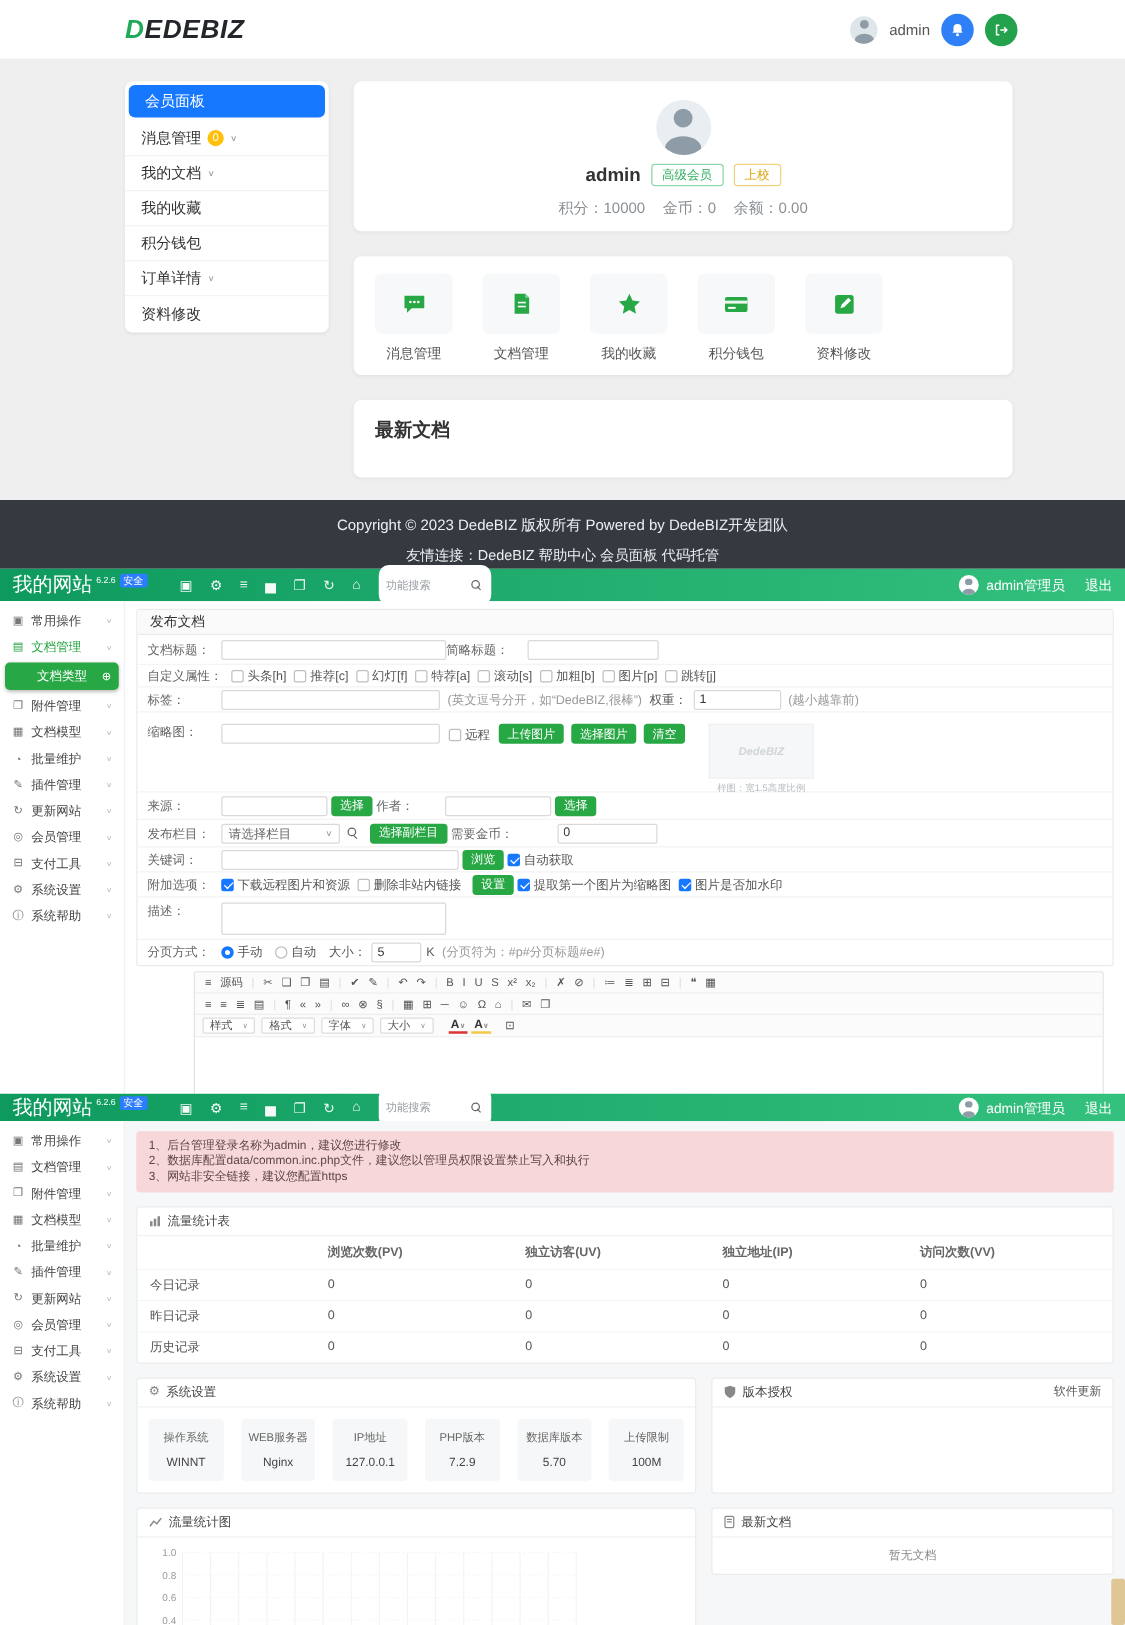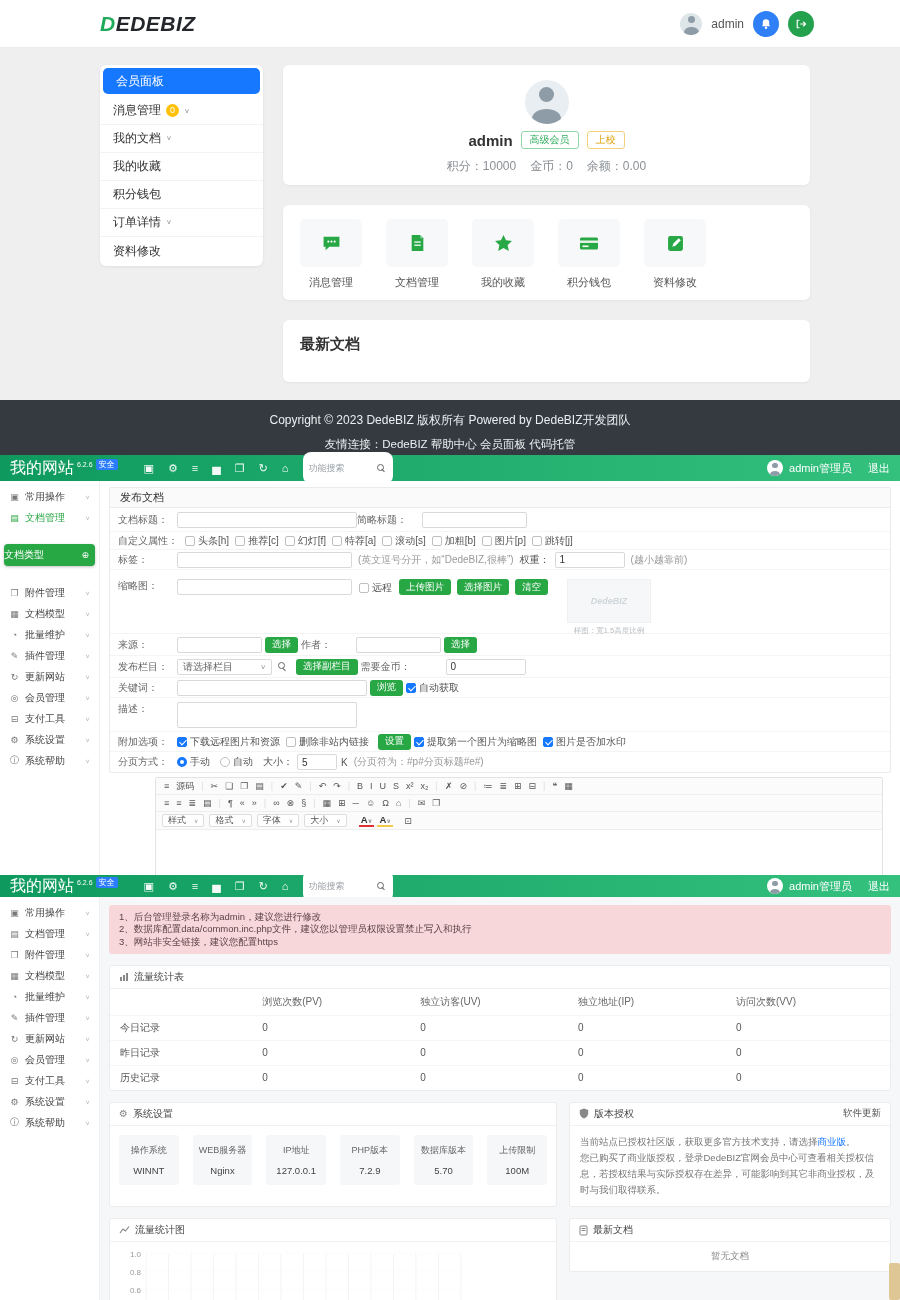--- a/index.html
+++ b/index.html
@@ -66,21 +66,21 @@
 .g-logout{margin-left:10px;cursor:pointer}
 
 .admin-shell{position:absolute;left:0;width:900px;display:flex;background:#fff}
 .shell1{top:481px;height:394px}
 .shell2{top:897px;height:403px;background:#f6f7f8}
 .a-sidebar{flex:0 0 100px;background:#fff;border-right:1px solid #f0f0f0;padding-top:5px;overflow:hidden}
 .a-item{height:21px;display:flex;align-items:center;gap:5px;padding:0 9px;font-size:10px;color:#444;cursor:pointer}
 .a-ic{font-size:9px;color:#777;width:11px;text-align:center}
 .a-ch{margin-left:auto;color:#bbb;font-size:7px;transform:scaleY(.8)}
 .shell1 .a-item.active,.shell1 .a-item.active .a-ic{color:#28a745}
-.a-sub{margin:16px 4px;height:22px;background:#28a745;border-radius:4px;color:#fff;font-size:10px;display:flex;align-items:center;justify-content:flex-start;position:relative;box-shadow:0 1px 3px rgba(0,0,0,.25);cursor:pointer}
+.a-sub{margin:2px 4px;height:22px;background:#28a745;border-radius:4px;color:#fff;font-size:10px;display:flex;align-items:center;justify-content:center;position:relative;box-shadow:0 1px 3px rgba(0,0,0,.25);cursor:pointer}
 .a-plus{position:absolute;right:6px;font-size:9px}
 
 .a-content{flex:1;padding:6px 9px 0 9px;overflow:hidden}
 .fcard{border:1px solid #ebebeb;border-radius:2px;background:#fff}
 .f-head{height:20px;background:#fafafa;border-bottom:1px solid #ebebeb;font-size:11px;color:#333;display:flex;align-items:center;padding:0 10px}
 .frow{display:flex;align-items:center;padding:0 8px;border-bottom:1px solid #f4f4f4;font-size:10px;color:#555}
 .flabel{flex:0 0 52px;margin-right:7px;color:#666;white-space:nowrap}
 .ti{border:1px solid #d9d9d9;border-radius:2px;height:16px;font-size:10px;padding:0 4px;color:#333;outline:none;background:#fff}
 .hint{color:#999;margin:0 6px;white-space:nowrap}
 .bg-btn{display:inline-flex;align-items:center;background:#28a745;color:#fff;border:none;border-radius:3px;font-size:9.5px;height:16px;padding:0 7px;margin:0 3px;cursor:pointer;white-space:nowrap}
@@ -107,21 +107,21 @@
 .e-colB{font-size:9.5px;font-weight:bold;color:#333;border-bottom:2px solid #f2c94c;padding:0 2px;cursor:pointer}
 .e-body{height:46px;background:#fff}
 
 .warnbox{margin-top:2px;background:#f8d7da;border-radius:3px;padding:5px 10px;font-size:9.5px;color:#5c4547;line-height:1.08}
 .warnline{margin:2px 0;display:flex;align-items:center;gap:5px}
 .bg-btn.small{height:13px;font-size:8.5px;padding:0 5px}
 .dcard{margin-top:11px;background:#fff;border:1px solid #ececec;border-radius:3px}
 .dc-head{padding:4px 9px;font-size:10px;color:#444;border-bottom:1px solid #f1f1f1;display:flex;align-items:center;gap:5px}
 .dc-head .right-link{margin-left:auto;font-size:9.5px;color:#555;cursor:pointer}
 .t-table{width:100%;border-collapse:collapse;font-size:10px}
-.t-table th{font-weight:normal;color:#666;text-align:left;padding:6px 4px}
+.t-table th{font-weight:bold;color:#666;text-align:left;padding:6px 4px}
 .t-table td{color:#555;padding:5px 4px;border-top:1px solid #f6f6f6}
 .t-table .c0{width:19%;padding-left:10px}
 .t-table .cn{width:20.25%}
 .info-row,.chart-row{display:flex;gap:12px;margin-top:11px}
 .w-left{flex:0 0 448px}
 .w-right{flex:1}
 .s-tiles{display:flex;gap:14px;padding:9px}
 .s-tile{flex:1;background:#f6f7f8;border-radius:3px;text-align:center;padding:9px 2px}
 .s-k{font-size:9px;color:#666;white-space:nowrap}
 .s-v{font-size:9.5px;color:#444;margin-top:8px;white-space:nowrap}
@@ -457,44 +457,44 @@
       <div class="frow" style="height:20px">
         <span class="flabel">关键词：</span>
         <input class="ti" style="width: 190px;">
         <button class="bg-btn">浏览</button>
         <label class="cb checked">
             <span class="cbox"></span>
             <span>自动获取</span>
           </label>
       </div>
 
-      <div class="frow" style="height:34px;align-items:flex-start;padding-top:4px">
-        <span class="flabel">描述：</span>
-        <textarea class="ti" style="width: 180px; height: 26px; resize: none;"></textarea>
-      </div>
-
       <div class="frow" style="height:20px">
         <span class="flabel">附加选项：</span>
         <label class="cb checked">
             <span class="cbox"></span>
             <span>下载远程图片和资源</span>
           </label>
         <label class="cb">
             <span class="cbox"></span>
             <span>删除非站内链接</span>
           </label>
         <button class="bg-btn">设置</button>
         <label class="cb checked">
             <span class="cbox"></span>
             <span>提取第一个图片为缩略图</span>
           </label>
         <label class="cb checked">
             <span class="cbox"></span>
             <span>图片是否加水印</span>
           </label>
+      </div>
+
+      <div class="frow" style="height:34px;align-items:flex-start;padding-top:4px">
+        <span class="flabel">描述：</span>
+        <textarea class="ti" style="width: 180px; height: 26px; resize: none;"></textarea>
       </div>
 
       <div class="frow" style="height:20px;border-bottom:none">
         <span class="flabel">分页方式：</span>
         <label class="rlab">
             <span class="radio on"></span>
             <span>手动</span>
           </label>
         <label class="rlab">
             <span class="radio"></span>
@@ -765,24 +765,20 @@
           </div>
           </div>
       </div>
       <div class="dcard w-right" style="margin-top:0">
         <div class="dc-head">
           <svg width="10" height="11" viewBox="0 0 10 11">
               <path d="M5 .5l4.2 1.4v3.3c0 2.7-2.1 4.3-4.2 5.3C2.9 9.5.8 7.9.8 5.2V1.9z" fill="#888"></path>
             </svg>
           <span>版本授权</span>
           <span class="right-link">软件更新</span>
-        </div>
-        <div class="lic-body">
-          <div><span>当前站点已授权社区版，获取更多官方技术支持，请选择</span><span class="blue">商业版</span><span>。</span></div>
-          <div>您已购买了商业版授权，登录DedeBIZ官网会员中心可查看相关授权信息，若授权结果与实际授权存在差异，可能影响到其它非商业授权，及时与我们取得联系。</div>
         </div>
       </div>
     </div>
 
     <div class="chart-row">
       <div class="dcard w-left chart-card" style="margin-top:0">
         <div class="dc-head">
           <svg width="11" height="10" viewBox="0 0 11 10">
               <polyline points="1,8 4,4 6.5,6 10,1.5" stroke="#888" stroke-width="1.2" fill="none"></polyline>
             </svg>

